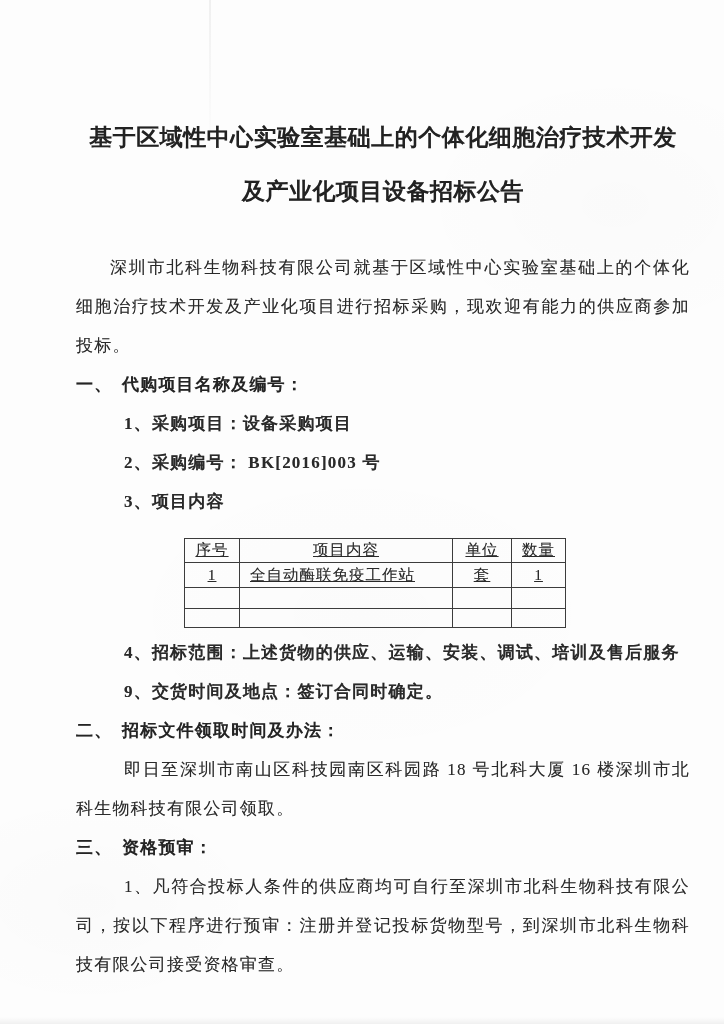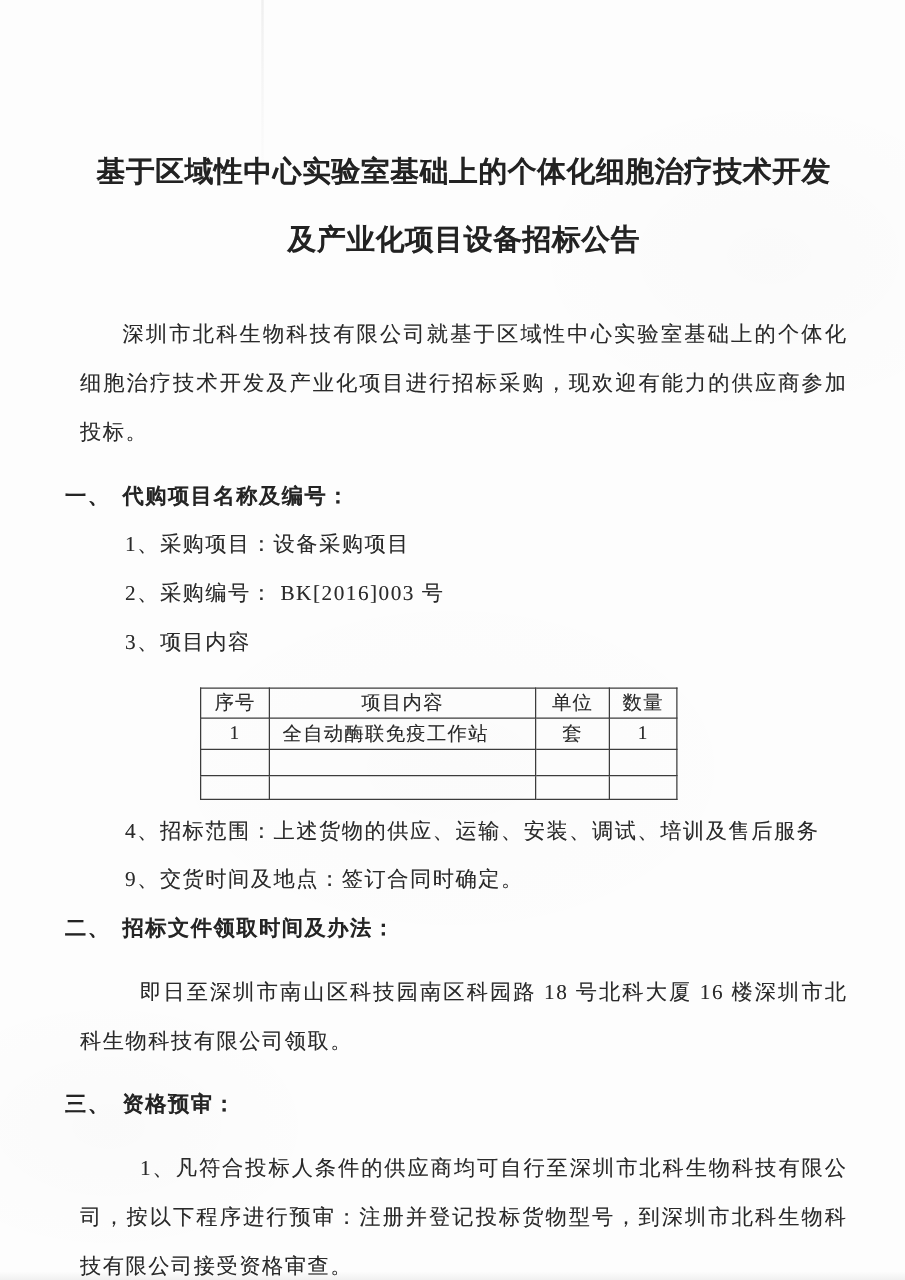--- a/index.html
+++ b/index.html
@@ -15,20 +15,21 @@
     box-sizing: border-box;
     overflow: hidden;
     color: #2a2a2a;
     font-family: "Liberation Serif", "DejaVu Serif", serif;
     background:
       radial-gradient(ellipse 260px 160px at 12% 88%, rgba(0,0,0,0.012), transparent 70%),
       radial-gradient(ellipse 300px 200px at 85% 20%, rgba(0,0,0,0.010), transparent 70%),
       radial-gradient(ellipse 400px 240px at 50% 60%, rgba(0,0,0,0.008), transparent 70%),
       #fdfdfd;
     text-shadow: 0 0 0.5px rgba(40,40,40,0.35);
+    padding-left: 24px;
   }
   .page::after {
     content: "";
     position: absolute;
     left: 0; right: 0; bottom: 0;
     height: 7px;
     background: linear-gradient(rgba(0,0,0,0), rgba(0,0,0,0.05));
     pointer-events: none;
   }
   .crease {
@@ -52,46 +53,48 @@
     letter-spacing: 0.5px;
     color: #222;
     margin-bottom: 29px;
   }
   .body-text {
     font-size: 17px;
     line-height: 39px;
     letter-spacing: 1.2px;
   }
   .para {
-    margin: 12px;
+    margin: 0;
     text-align: justify;
   }
   .para.indent-2em { text-indent: 34px; }
   .para.indent-item { text-indent: 48px; }
   .sec-heading {
     margin: 0;
     font-weight: 700;
     color: #242424;
   }
   .sec-heading .sec-num {
     display: inline-block;
     width: 46px;
   }
   .sub-item {
     margin: 0 0 0 48px;
+    font-weight: bold;
   }
   table.spec-table {
     border-collapse: collapse;
     table-layout: fixed;
     width: 381px;
     margin: 17px 0 5px 108px;
     font-size: 15.5px;
     line-height: normal;
     letter-spacing: 1px;
     color: #2a2a2a;
+    text-decoration: underline;
   }
   table.spec-table th,
   table.spec-table td {
     border: 1px solid #3c3c3c;
     padding: 0 2px;
     text-align: center;
     font-weight: 400;
     overflow: hidden;
     white-space: nowrap;
   }

